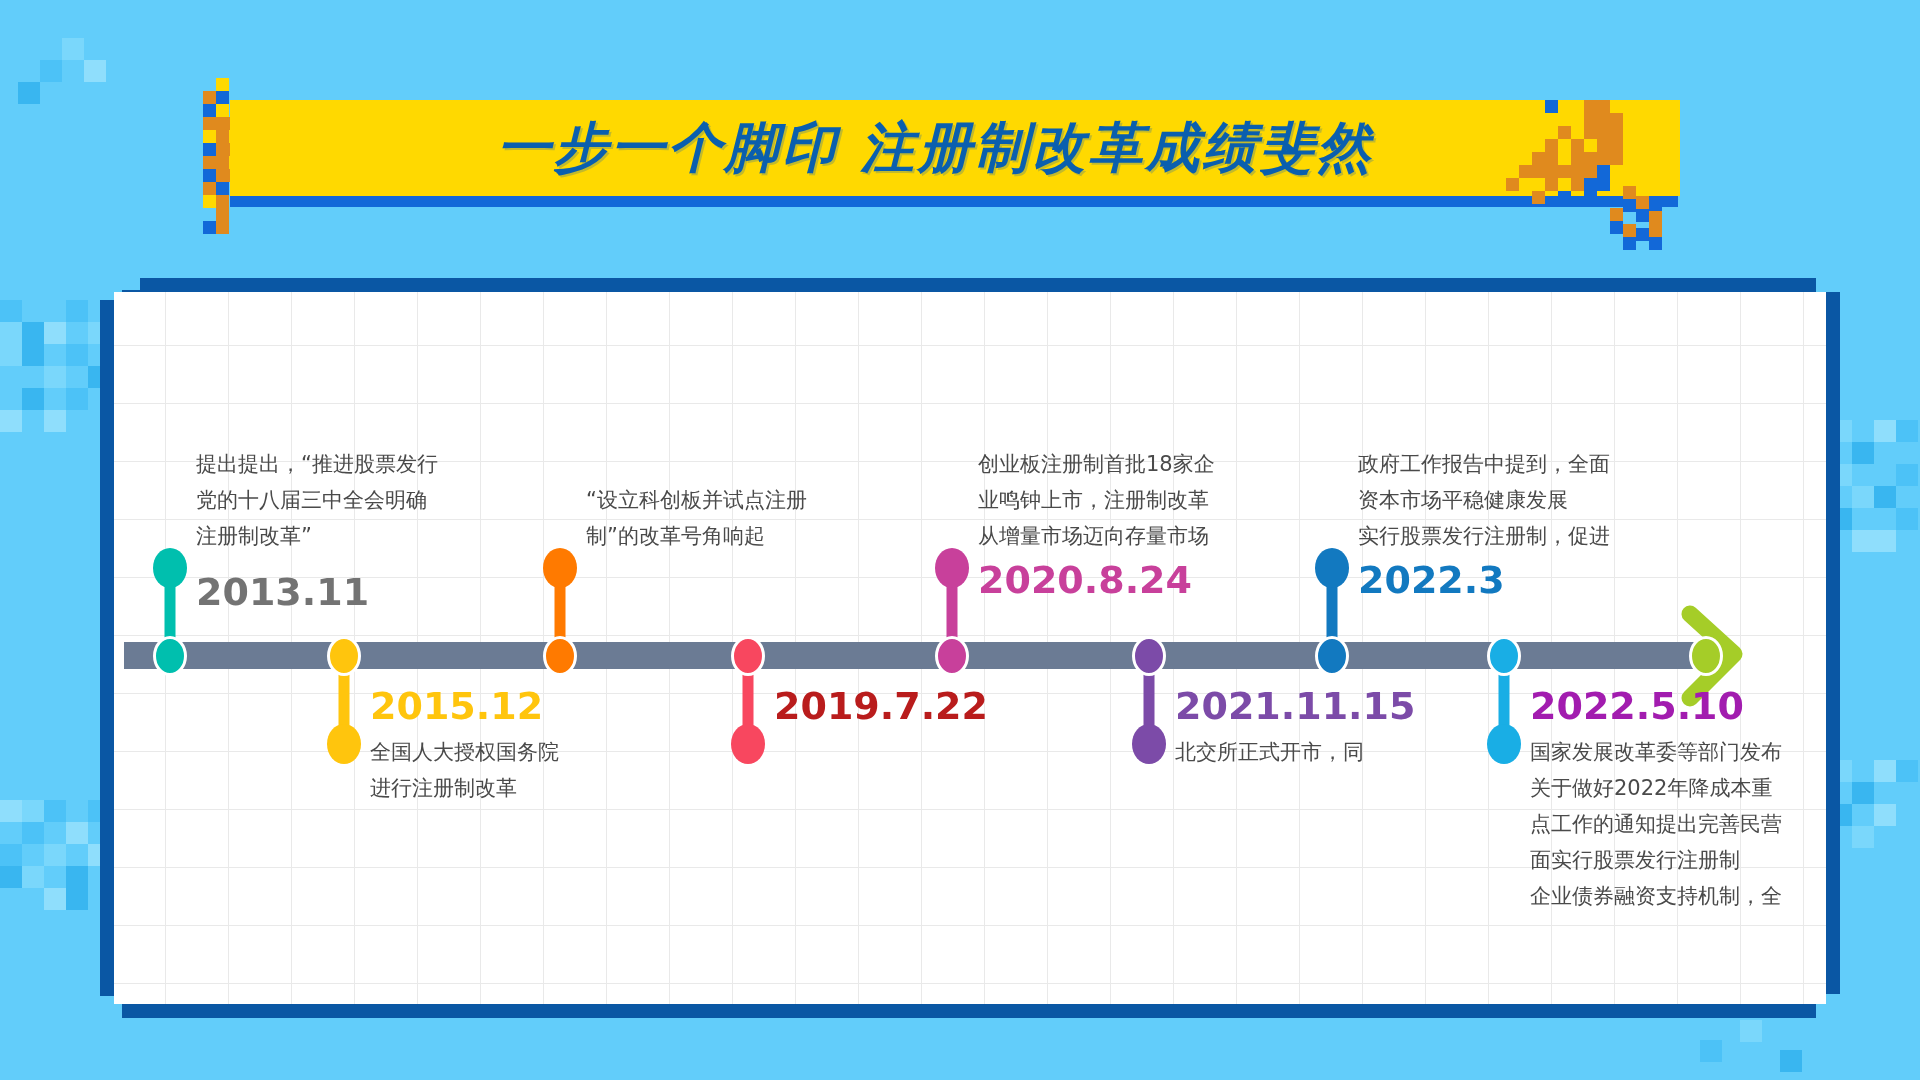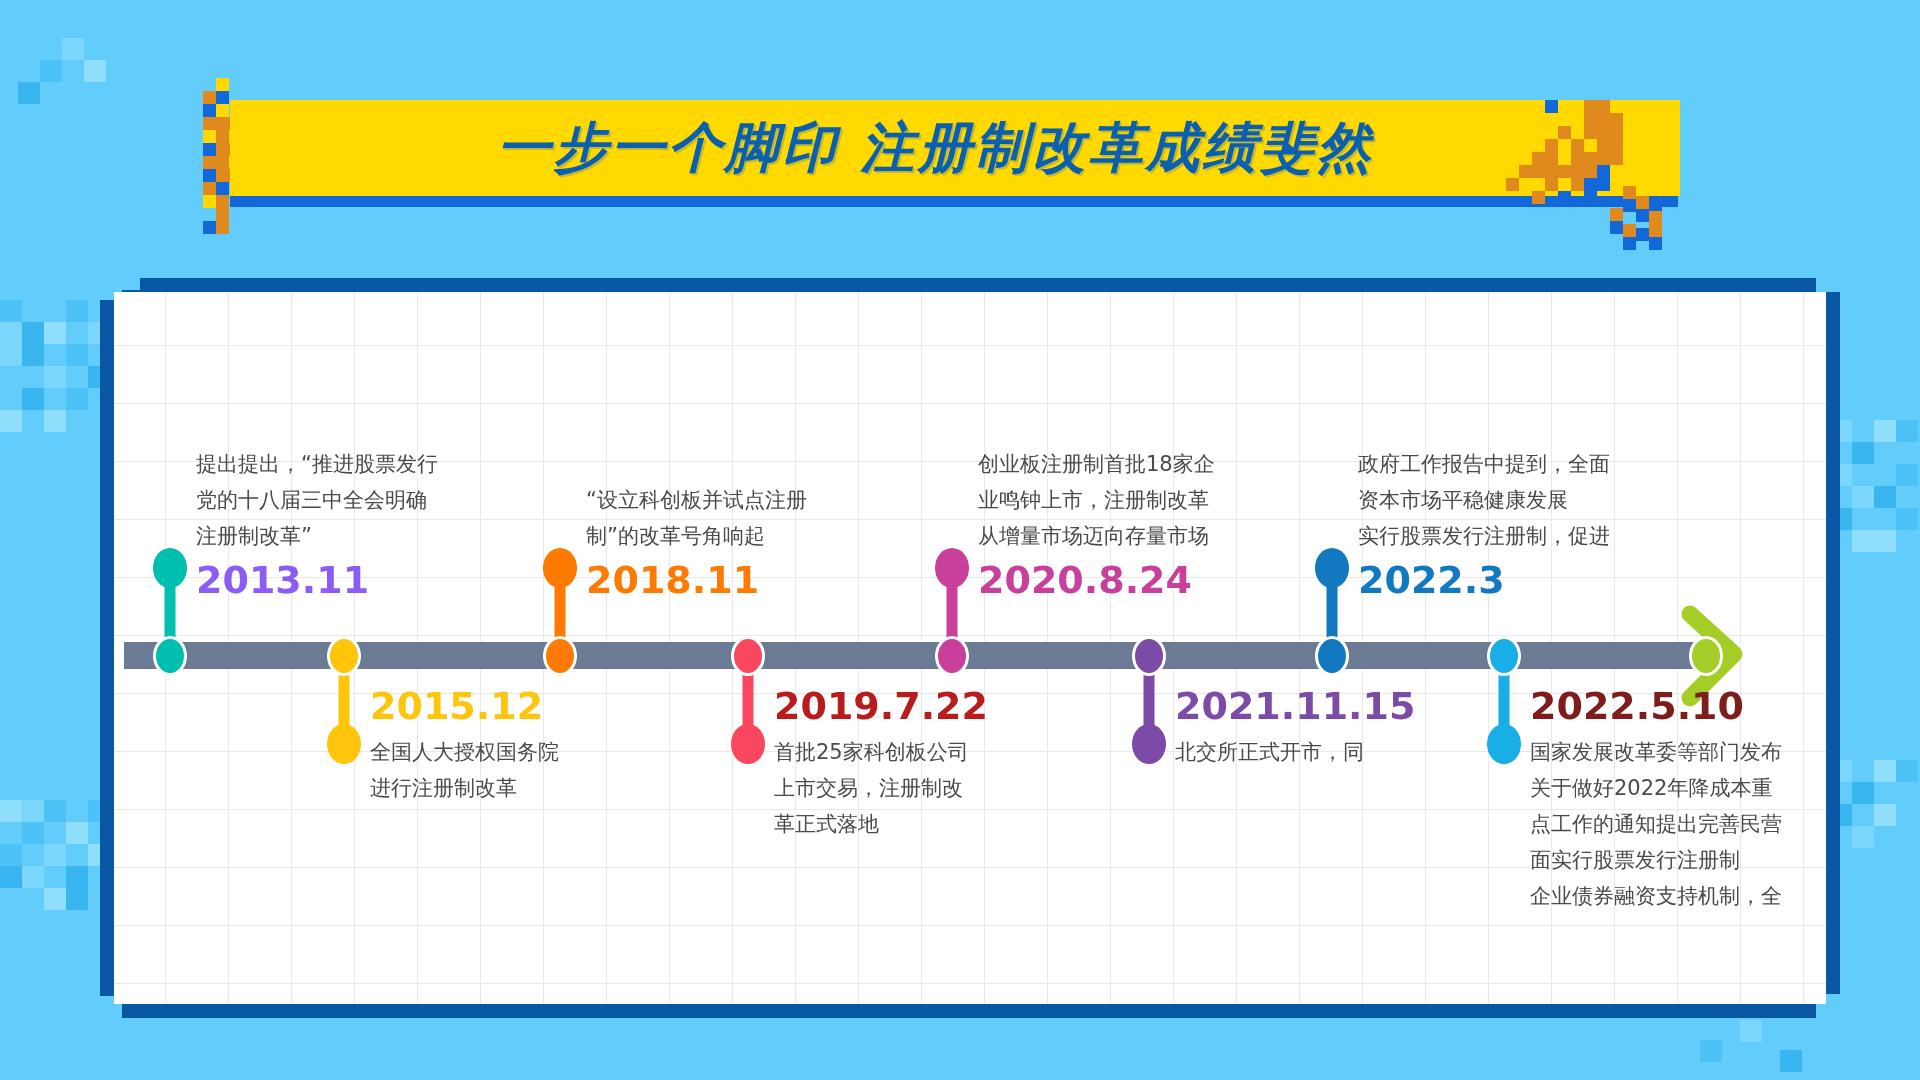--- a/index.html
+++ b/index.html
@@ -281,43 +281,37 @@
           <div class="dot" style="left: 1390px; top: 363.5px; background: rgb(25, 174, 229);"></div>
           <div class="dot" style="left: 1390px; top: 451.5px; background: rgb(25, 174, 229); border: none;"></div>
         </div>
       <div id="entries">
           <div class="entry" style="left: 82px; top: 153.5px;">
             <div class="desc">
               <div>提出提出，“推进股票发行</div>
               <div>党的十八届三中全会明确</div>
               <div>注册制改革”</div>
             </div>
-            <div class="date" style="color: #8b5cf6; margin-top: 4px;">2013.11</div>
+            <div class="date" style="color: #737373; margin-top: 16px;">2013.11</div>
           </div>
           <div class="entry" style="left: 256px; top: 391.5px;">
             <div class="date" style="color: rgb(255, 197, 13);">2015.12</div>
             <div class="desc" style="margin-top: 6px;">
               <div>全国人大授权国务院</div>
               <div>进行注册制改革</div>
             </div>
           </div>
           <div class="entry" style="left: 472px; top: 189.5px;">
             <div class="desc">
               <div>“设立科创板并试点注册</div>
               <div>制”的改革号角响起</div>
             </div>
-            <div class="date" style="color: rgb(255, 122, 0); margin-top: 4px;">2018.11</div>
           </div>
           <div class="entry" style="left: 660px; top: 391.5px;">
             <div class="date" style="color: #b91c1c;">2019.7.22</div>
-            <div class="desc" style="margin-top: 6px;">
-              <div>首批25家科创板公司</div>
-              <div>上市交易，注册制改</div>
-              <div>革正式落地</div>
-            </div>
           </div>
           <div class="entry" style="left: 864px; top: 153.5px;">
             <div class="desc">
               <div>创业板注册制首批18家企</div>
               <div>业鸣钟上市，注册制改革</div>
               <div>从增量市场迈向存量市场</div>
             </div>
             <div class="date" style="color: rgb(200, 64, 155); margin-top: 4px;">2020.8.24</div>
           </div>
           <div class="entry" style="left: 1061px; top: 391.5px;">
@@ -328,21 +322,21 @@
           </div>
           <div class="entry" style="left: 1244px; top: 153.5px;">
             <div class="desc">
               <div>政府工作报告中提到，全面</div>
               <div>资本市场平稳健康发展</div>
               <div>实行股票发行注册制，促进</div>
             </div>
             <div class="date" style="color: rgb(18, 121, 192); margin-top: 4px;">2022.3</div>
           </div>
           <div class="entry" style="left: 1416px; top: 391.5px;">
-            <div class="date" style="color: #7f1d1d;">2022.5.10</div>
+            <div class="date" style="color: #a21caf;">2022.5.10</div>
             <div class="desc" style="margin-top: 6px;">
               <div>国家发展改革委等部门发布</div>
               <div>关于做好2022年降成本重</div>
               <div>点工作的通知提出完善民营</div>
               <div>面实行股票发行注册制</div>
               <div>企业债券融资支持机制，全</div>
             </div>
           </div>
         </div>
     </div>

